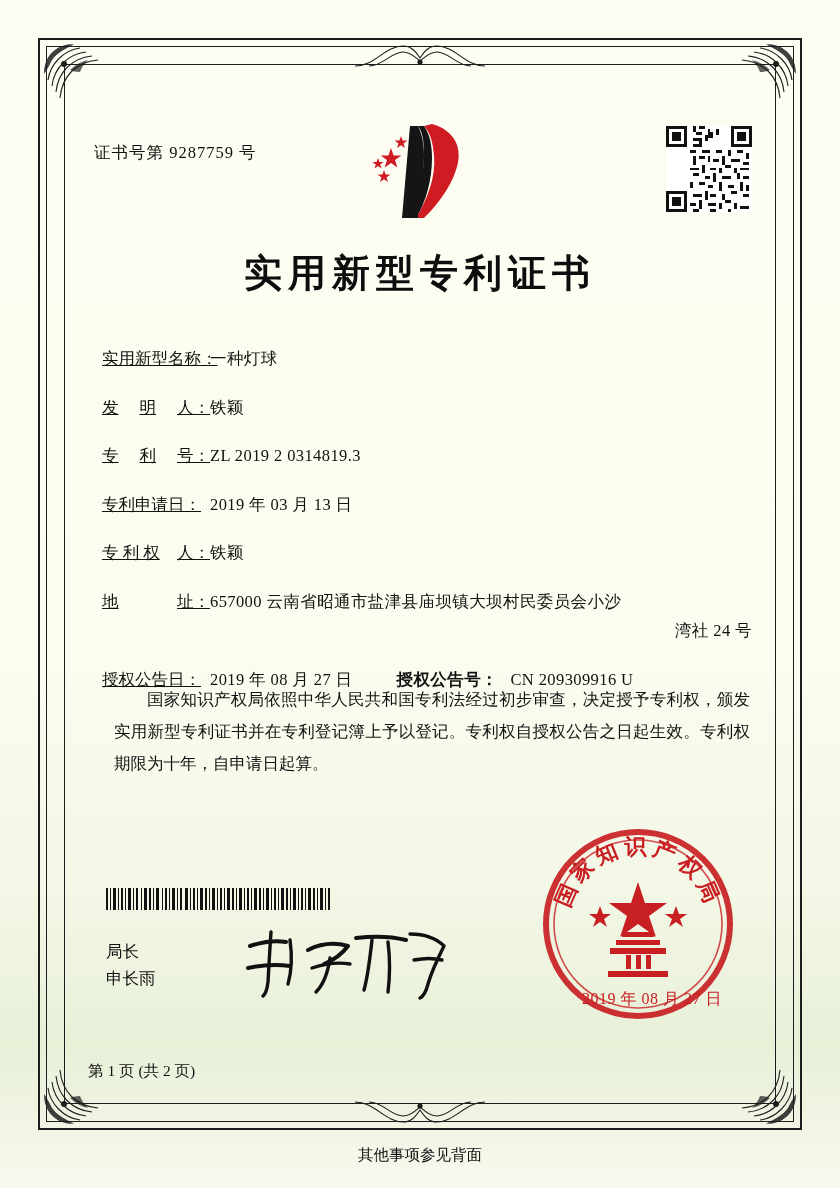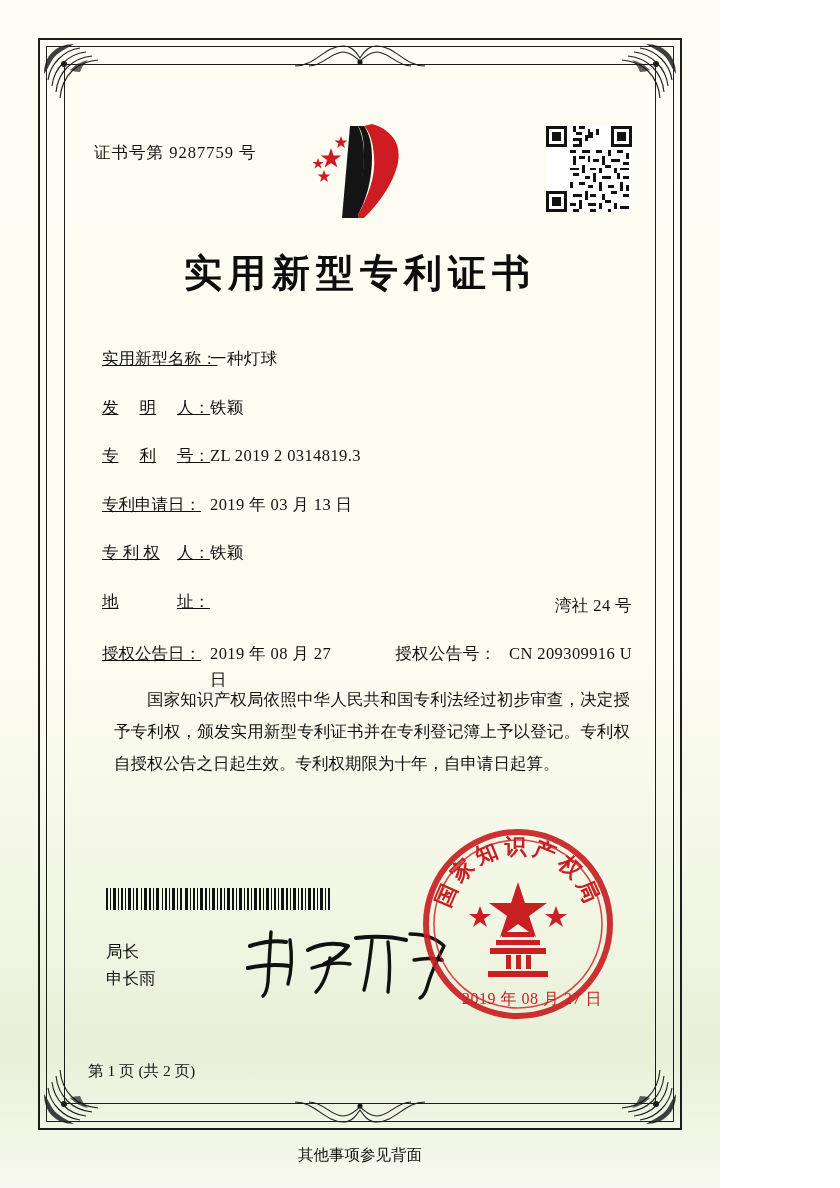--- a/index.html
+++ b/index.html
@@ -10,21 +10,21 @@
   body {
     width: 840px;
     height: 1188px;
     font-family: "Liberation Serif", serif;
     color: #111;
     overflow: hidden;
   }
 
   .page {
     position: relative;
-    width: 720px;
+    width: 840px;
     height: 1188px;
     background: linear-gradient(180deg, #fdfdf3 0%, #fcfcf0 55%, #f3f7e6 75%, #e8f0d8 88%, #f7f9ee 100%);
   }
 
   
   .frame-outer {
     position: absolute;
     left: 38px; top: 38px; right: 38px; bottom: 58px;
     border: 2px solid #1d1d1d;
   }
@@ -146,21 +146,21 @@
     margin-top: 4px;
     text-align: right;
   }
   .field-row.two-col .field-value {
     display: flex;
   }
   .inline-label {
     margin-left: 44px;
     white-space: nowrap;
   }
-  .inline-label .lbl { margin-right: 8px; }
+  .inline-label .lbl { margin-right: 8px; font-weight: bold; }
 
   .paragraphs {
     position: absolute;
     left: 14px;
     right: 2px;
     top: 588px;
     font-size: 16.5px;
     line-height: 1.95;
     text-align: justify;
     margin-left: 12px;
@@ -440,20 +440,21 @@
         </div>
         <div class="field-value">铁颖</div>
       </div>
 
       <div class="field-row">
         <div class="field-label spaced">
           <span>地</span>
           <span>址：</span>
         </div>
         <div class="field-value">
+          <span>657000 云南省昭通市盐津县庙坝镇大坝村民委员会小沙</span>
           <span class="cont">湾社 24 号</span>
         </div>
       </div>
 
       <div class="field-row two-col">
         <div class="field-label">授权公告日：</div>
         <div class="field-value">
           <span>2019 年 08 月 27 日</span>
           <span class="inline-label">
             <span class="lbl">授权公告号：</span>

